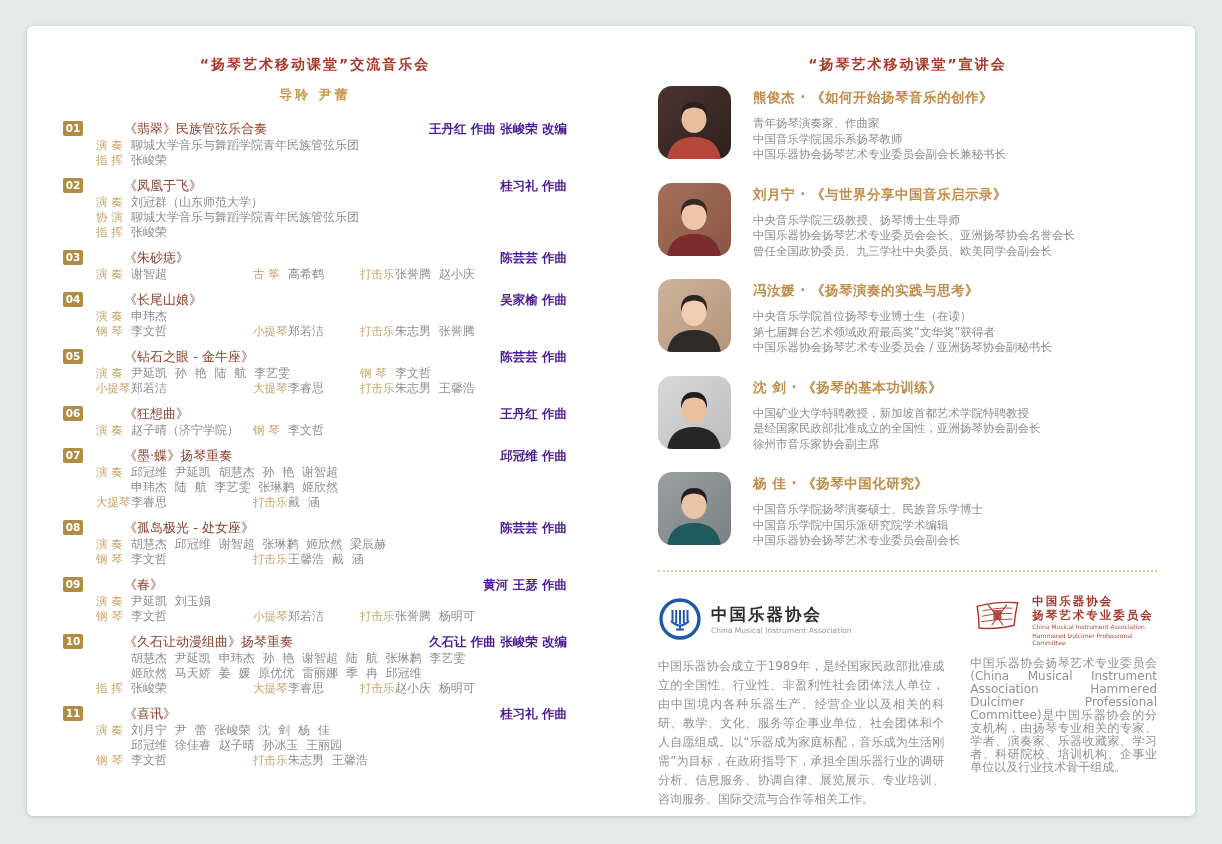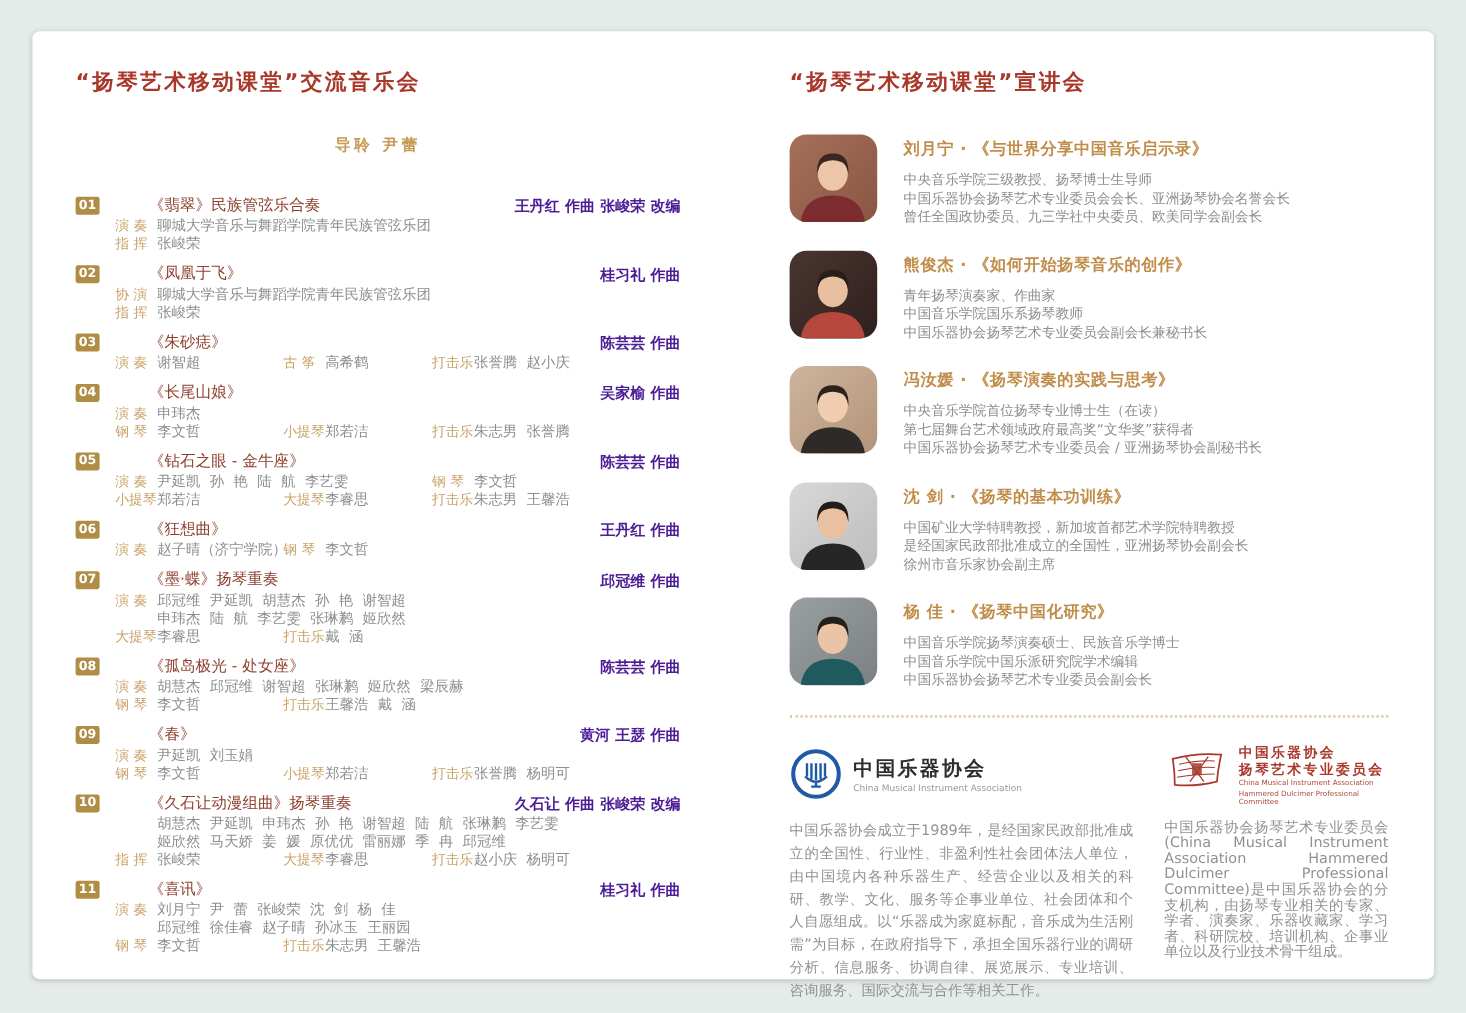--- a/index.html
+++ b/index.html
@@ -13,42 +13,42 @@
     position:absolute;left:27px;top:26px;width:1168px;height:790px;
     background:#ffffff;border-radius:6px;
     box-shadow:0 1px 4px rgba(60,80,75,.25);
     display:flex;
   }
   
   .page{box-sizing:border-box;}
   .page-left{width:584px;padding:30px 44px 0 36px;}
   .page-right{width:584px;padding:30px 38px 0 47px;}
   .main-title{
-    text-align:left;font-size:18px;font-weight:bold;color:#a9382b;
-    letter-spacing:2px;margin-bottom:32px;
+    text-align:center;font-size:14px;font-weight:bold;color:#a9382b;
+    letter-spacing:2px;margin-bottom:12px;
   }
   .sub-title{
     text-align:center;font-size:13px;font-weight:bold;color:#c79a55;
-    letter-spacing:3px;margin-bottom:34px;
+    letter-spacing:3px;margin-bottom:17px;
   }
   .prog-item{margin-bottom:10px;}
   .prog-head{display:flex;align-items:flex-start;margin-bottom:2px;gap:28px;}
   .badge{
     flex:0 0 auto;width:20px;text-align:center;background:#b08d44;color:#fff;
     font-size:10.5px;font-weight:bold;border-radius:2px;padding:1px 0;margin-right:13px;
     line-height:13px;
   }
   .prog-title{font-size:13px;font-weight:normal;color:#8f4030;line-height:15px;}
   .prog-spacer{flex:1;}
   .prog-credit{font-size:12.5px;font-weight:bold;color:#4c1d95;line-height:15px;white-space:nowrap;}
   .prog-lines{margin-left:33px;}
   .prog-line{position:relative;min-height:15px;font-size:12px;line-height:15px;}
   .seg{position:absolute;top:0;white-space:nowrap;}
   .seg.c0{left:0;}
-  .seg.c1{left:140px;}
+  .seg.c1{left:157px;}
   .seg.c2{left:264px;}
   .seg-label{display:inline-block;width:35px;font-size:11.5px;color:#c9a268;}
   .seg-value{color:#8e8e8e;word-spacing:4px;}
   
   .speaker{display:flex;margin-bottom:20px;}
   .photo{
     flex:0 0 auto;width:73px;height:73px;border-radius:14px;overflow:hidden;
     margin-right:22px;position:relative;
   }
   .photo svg{display:block;}
@@ -96,20 +96,23 @@
         </div>
         <div class="prog-item">
           <div class="prog-head">
             <span class="badge">02</span>
             <span class="prog-title">《凤凰于飞》</span>
             <span class="prog-spacer"></span>
             <span class="prog-credit">桂习礼 作曲</span>
           </div>
           <div class="prog-lines">
             <div class="prog-line">
+              <span class="seg c0"><span class="seg-label">演 奏</span><span class="seg-value">刘冠群（山东师范大学）</span></span>
+            </div>
+            <div class="prog-line">
               <span class="seg c0"><span class="seg-label">协 演</span><span class="seg-value">聊城大学音乐与舞蹈学院青年民族管弦乐团</span></span>
             </div>
             <div class="prog-line">
               <span class="seg c0"><span class="seg-label">指 挥</span><span class="seg-value">张峻荣</span></span>
             </div>
           </div>
         </div>
         <div class="prog-item">
           <div class="prog-head">
             <span class="badge">03</span>
@@ -271,48 +274,48 @@
               <span class="seg c1"><span class="seg-label">打击乐</span><span class="seg-value">朱志男 王馨浩</span></span>
             </div>
           </div>
         </div>
       </div>
   </div>
 
   <div class="page page-right">
     <div class="main-title">“扬琴艺术移动课堂”宣讲会</div>
     <div id="speaker-list">
+        <div class="speaker">
+          <div class="photo" style="background: linear-gradient(135deg, rgb(74, 53, 49), rgb(46, 32, 29));">
+            <svg width="73" height="73" viewBox="0 0 73 73">
+              <ellipse cx="36" cy="33" rx="12.5" ry="14" fill="#e8bf9e"></ellipse>
+              <path d="M23 33 q-1 -17 13 -17 q14 0 13 17 q-2 -9 -6 -10 q-7 -3 -14 0 q-4 1 -6 10 Z" fill="#2a1d1a"></path>
+              <path d="M9 74 q3 -23 27 -23 q24 0 27 23 Z" fill="#b5473c"></path>
+            </svg>
+          </div>
+          <div class="sp-text">
+            <div class="sp-name">熊俊杰 · 《如何开始扬琴音乐的创作》</div>
+            <div class="sp-bio">青年扬琴演奏家、作曲家</div>
+            <div class="sp-bio">中国音乐学院国乐系扬琴教师</div>
+            <div class="sp-bio">中国乐器协会扬琴艺术专业委员会副会长兼秘书长</div>
+          </div>
+        </div>
         <div class="speaker">
           <div class="photo" style="background: linear-gradient(135deg, rgb(164, 112, 90), rgb(138, 86, 68));">
             <svg width="73" height="73" viewBox="0 0 73 73">
               <ellipse cx="36" cy="33" rx="12.5" ry="14" fill="#edc6a9"></ellipse>
               <path d="M23 33 q-1 -17 13 -17 q14 0 13 17 q-2 -9 -6 -10 q-7 -3 -14 0 q-4 1 -6 10 Z" fill="#3a2722"></path>
               <path d="M9 74 q3 -23 27 -23 q24 0 27 23 Z" fill="#7c2b2e"></path>
             </svg>
           </div>
           <div class="sp-text">
             <div class="sp-name">刘月宁 · 《与世界分享中国音乐启示录》</div>
             <div class="sp-bio">中央音乐学院三级教授、扬琴博士生导师</div>
             <div class="sp-bio">中国乐器协会扬琴艺术专业委员会会长、亚洲扬琴协会名誉会长</div>
             <div class="sp-bio">曾任全国政协委员、九三学社中央委员、欧美同学会副会长</div>
-          </div>
-        </div>
-        <div class="speaker">
-          <div class="photo" style="background: linear-gradient(135deg, rgb(74, 53, 49), rgb(46, 32, 29));">
-            <svg width="73" height="73" viewBox="0 0 73 73">
-              <ellipse cx="36" cy="33" rx="12.5" ry="14" fill="#e8bf9e"></ellipse>
-              <path d="M23 33 q-1 -17 13 -17 q14 0 13 17 q-2 -9 -6 -10 q-7 -3 -14 0 q-4 1 -6 10 Z" fill="#2a1d1a"></path>
-              <path d="M9 74 q3 -23 27 -23 q24 0 27 23 Z" fill="#b5473c"></path>
-            </svg>
-          </div>
-          <div class="sp-text">
-            <div class="sp-name">熊俊杰 · 《如何开始扬琴音乐的创作》</div>
-            <div class="sp-bio">青年扬琴演奏家、作曲家</div>
-            <div class="sp-bio">中国音乐学院国乐系扬琴教师</div>
-            <div class="sp-bio">中国乐器协会扬琴艺术专业委员会副会长兼秘书长</div>
           </div>
         </div>
         <div class="speaker">
           <div class="photo" style="background: linear-gradient(135deg, rgb(205, 180, 156), rgb(180, 148, 122));">
             <svg width="73" height="73" viewBox="0 0 73 73">
               <ellipse cx="36" cy="33" rx="12.5" ry="14" fill="#f0cdb0"></ellipse>
               <path d="M23 33 q-1 -17 13 -17 q14 0 13 17 q-2 -9 -6 -10 q-7 -3 -14 0 q-4 1 -6 10 Z" fill="#2c2320"></path>
               <path d="M9 74 q3 -23 27 -23 q24 0 27 23 Z" fill="#2e2a28"></path>
             </svg>
           </div>

